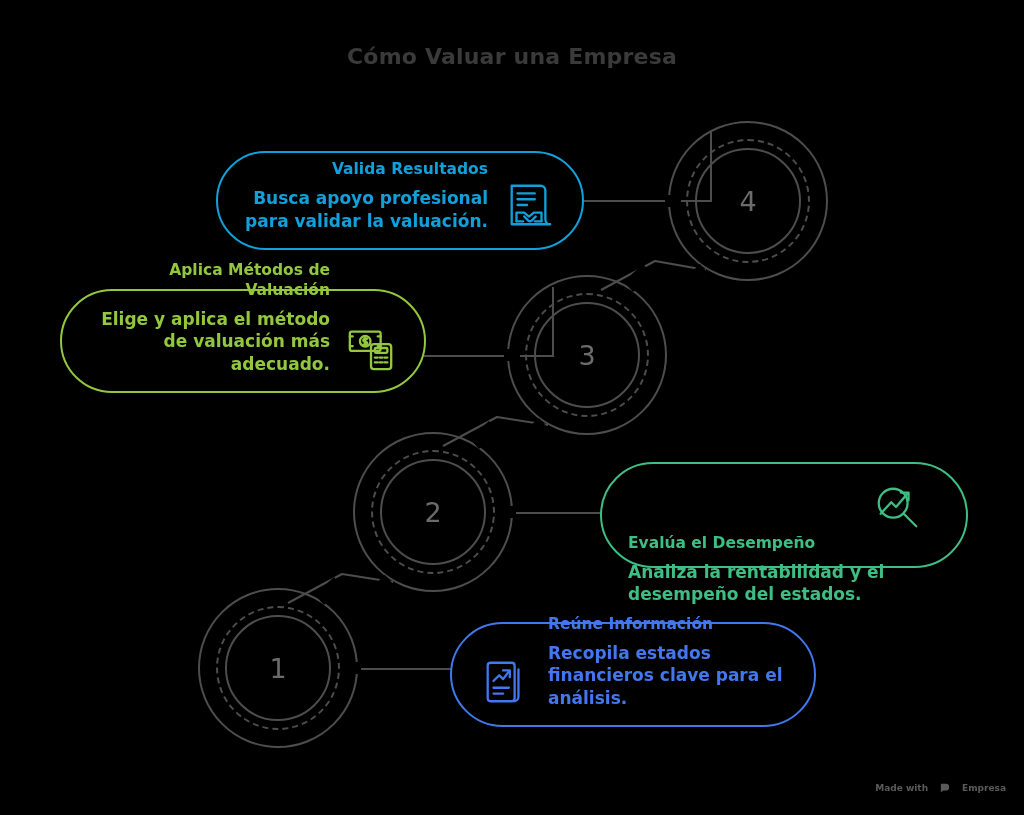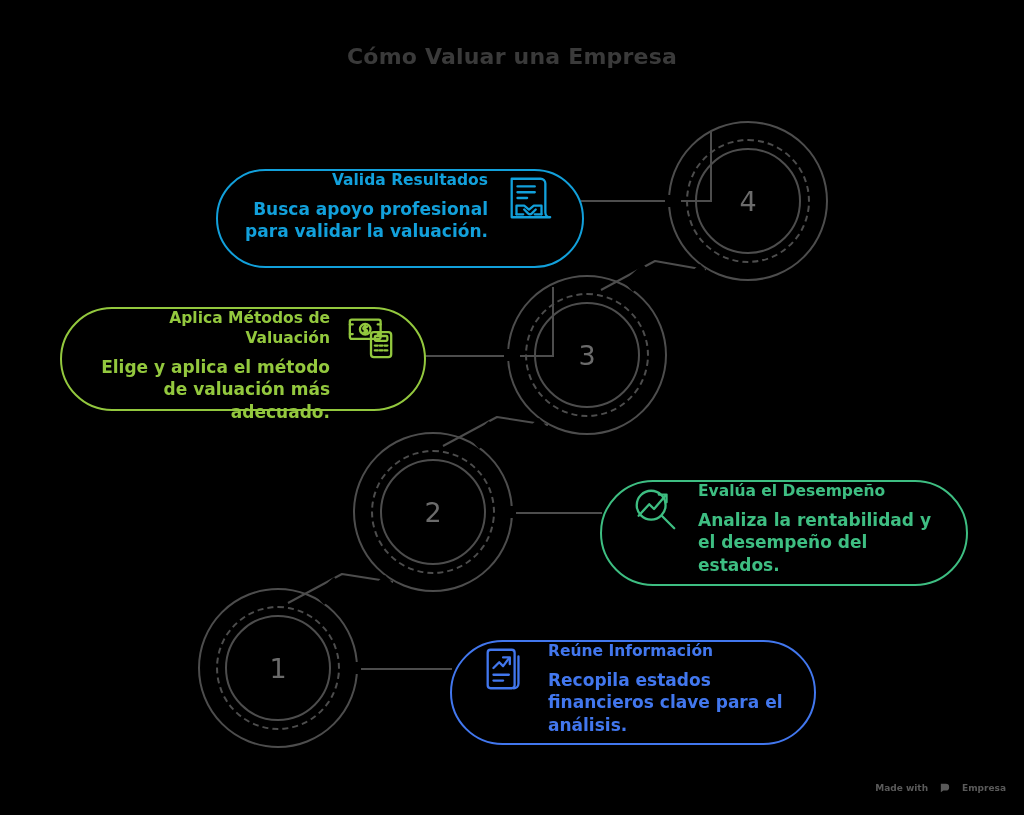--- a/index.html
+++ b/index.html
@@ -101,23 +101,22 @@
   #node1 { left: 198px; top: 588px; }
 
   
   .card {
     position: absolute;
     box-sizing: border-box;
     border: 2px solid #888;
     border-radius: 60px;
     background: #000000;
     display: flex;
-    align-items: flex-start;
-    padding: 0 26px;
-    margin-top: 18px;
+    align-items: flex-end;
+    padding: 16px 26px;
   }
   .card .ctext {
     flex: 1 1 auto;
     min-width: 0;
   }
   .card .ctitle {
     font-size: 15.5px;
     font-weight: bold;
     line-height: 1.28;
     margin-bottom: 7px;
@@ -135,21 +134,21 @@
     align-items: center;
     justify-content: center;
   }
   .card.align-right .ctext { text-align: right; }
   .card.align-right .cicon { margin-left: 14px; }
   .card.align-left  .ctext { text-align: left; }
   .card.align-left  .cicon { margin-right: 16px; }
 
   #card4 { left: 216px; top: 151px; width: 368px; height: 99px; }
   #card3 { left: 60px;  top: 289px; width: 366px; height: 104px; }
-  #card2 { left: 600px; top: 462px; width: 368px; height: 106px; }
+  #card2 { left: 600px; top: 462px; width: 368px; height: 106px; flex-direction: column; }
   #card1 { left: 450px; top: 622px; width: 366px; height: 105px; }
 
   
   .footer {
     position: absolute;
     right: 18px;
     bottom: 22px;
     display: flex;
     align-items: center;
     gap: 12px;

